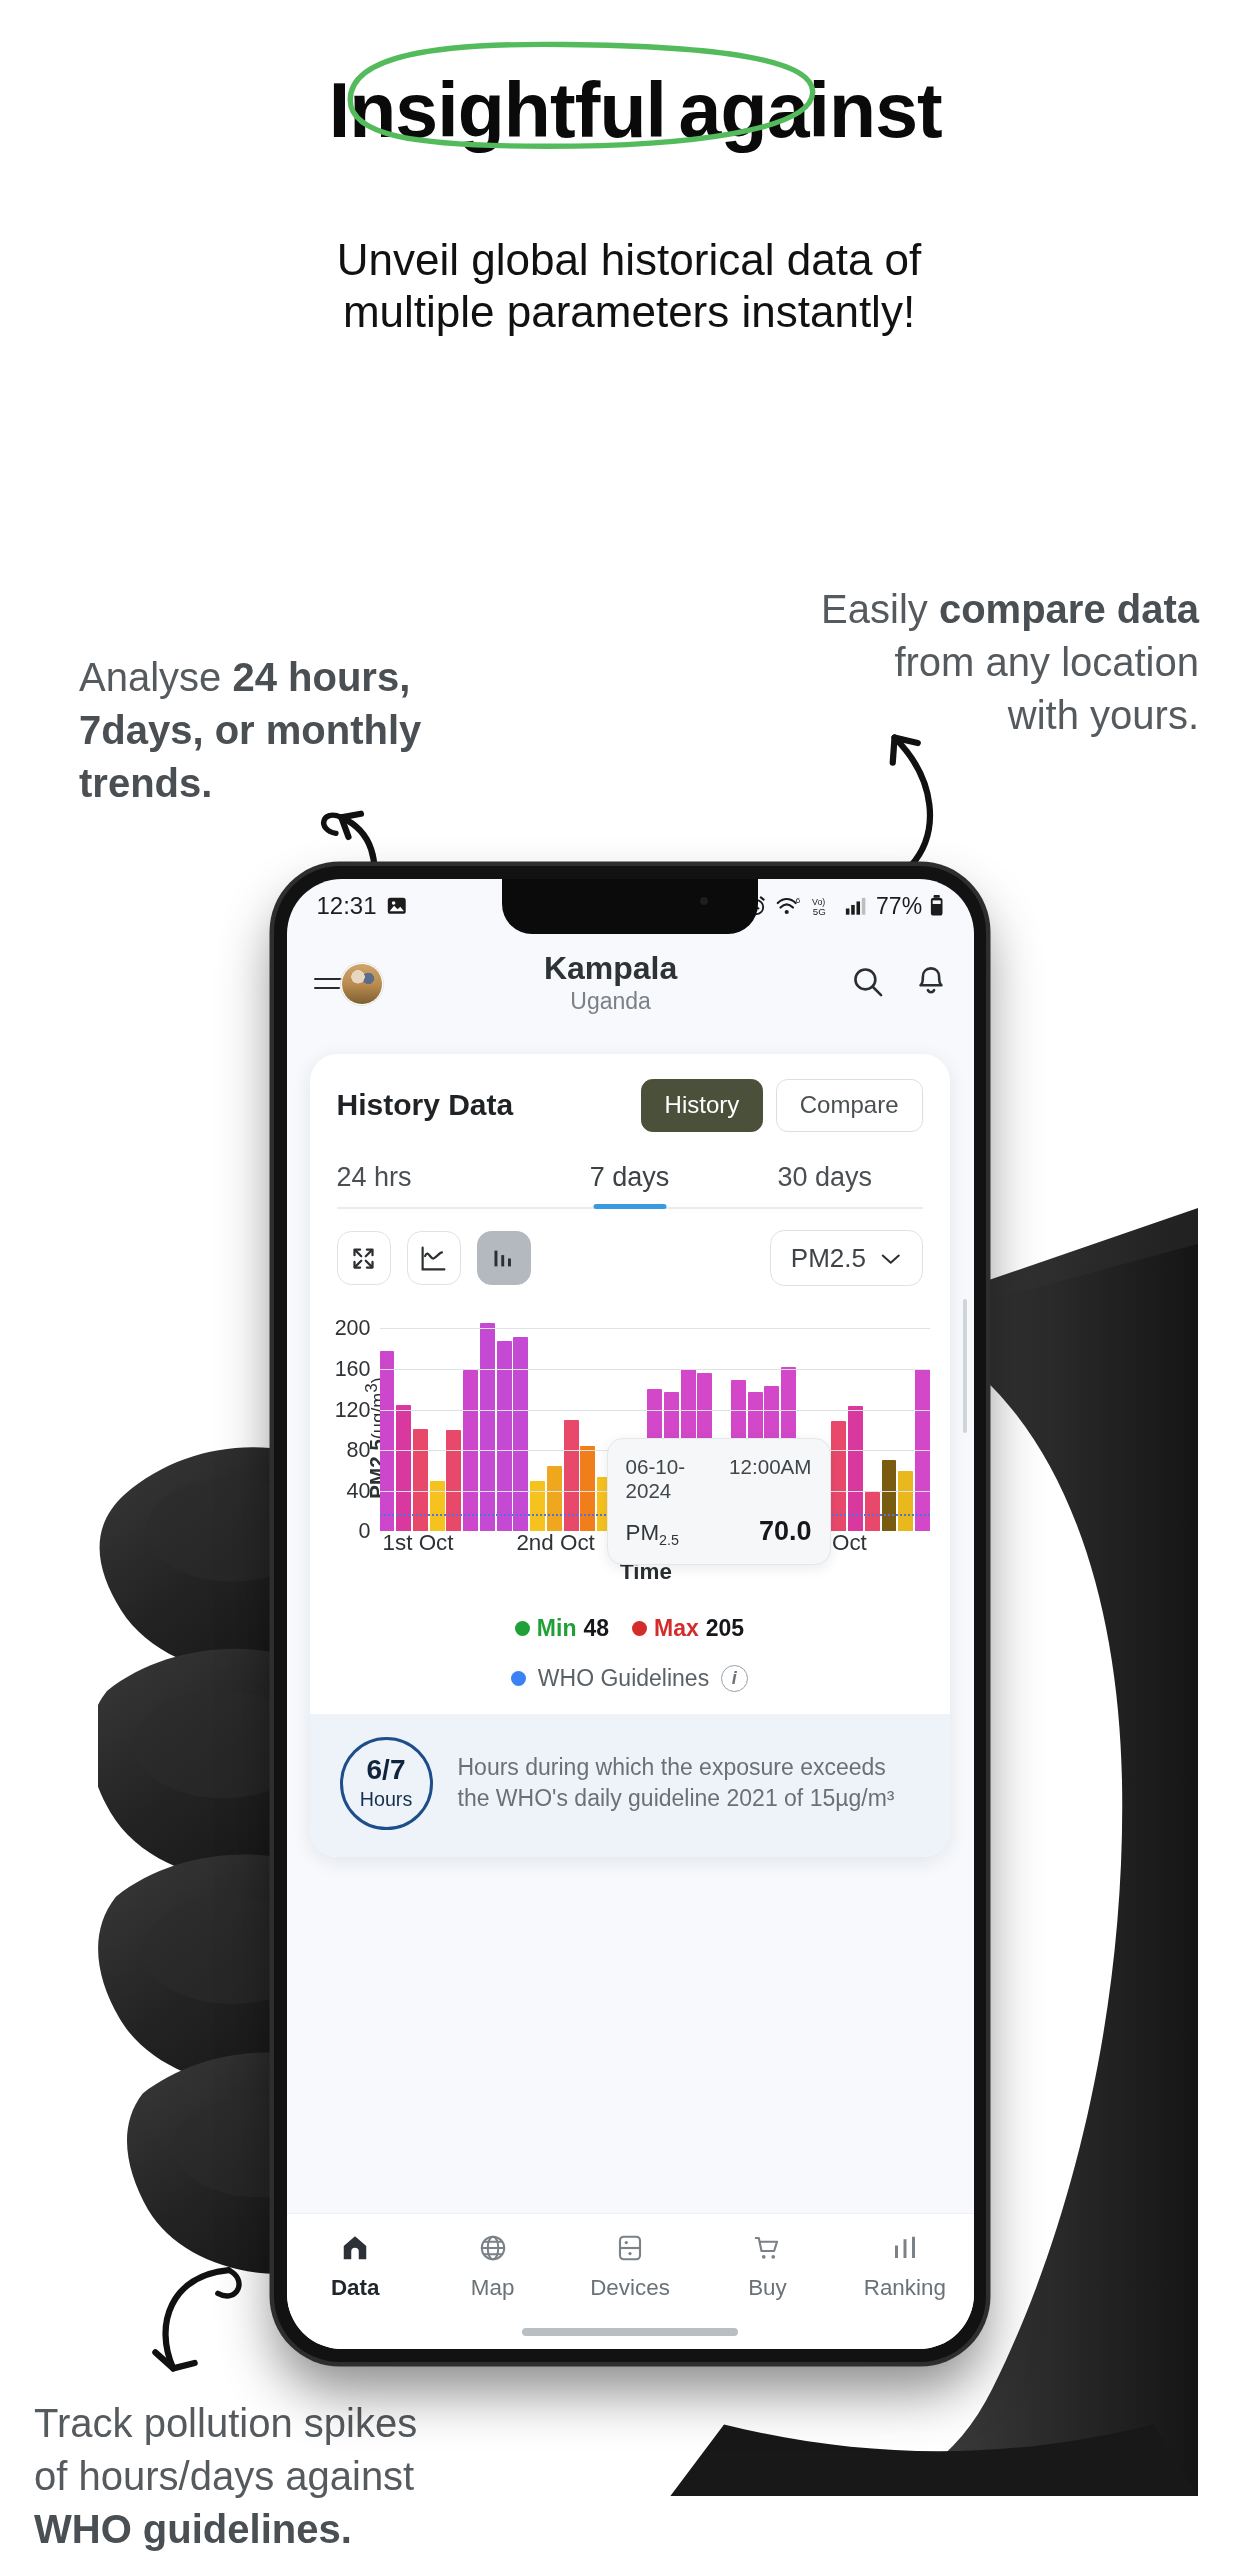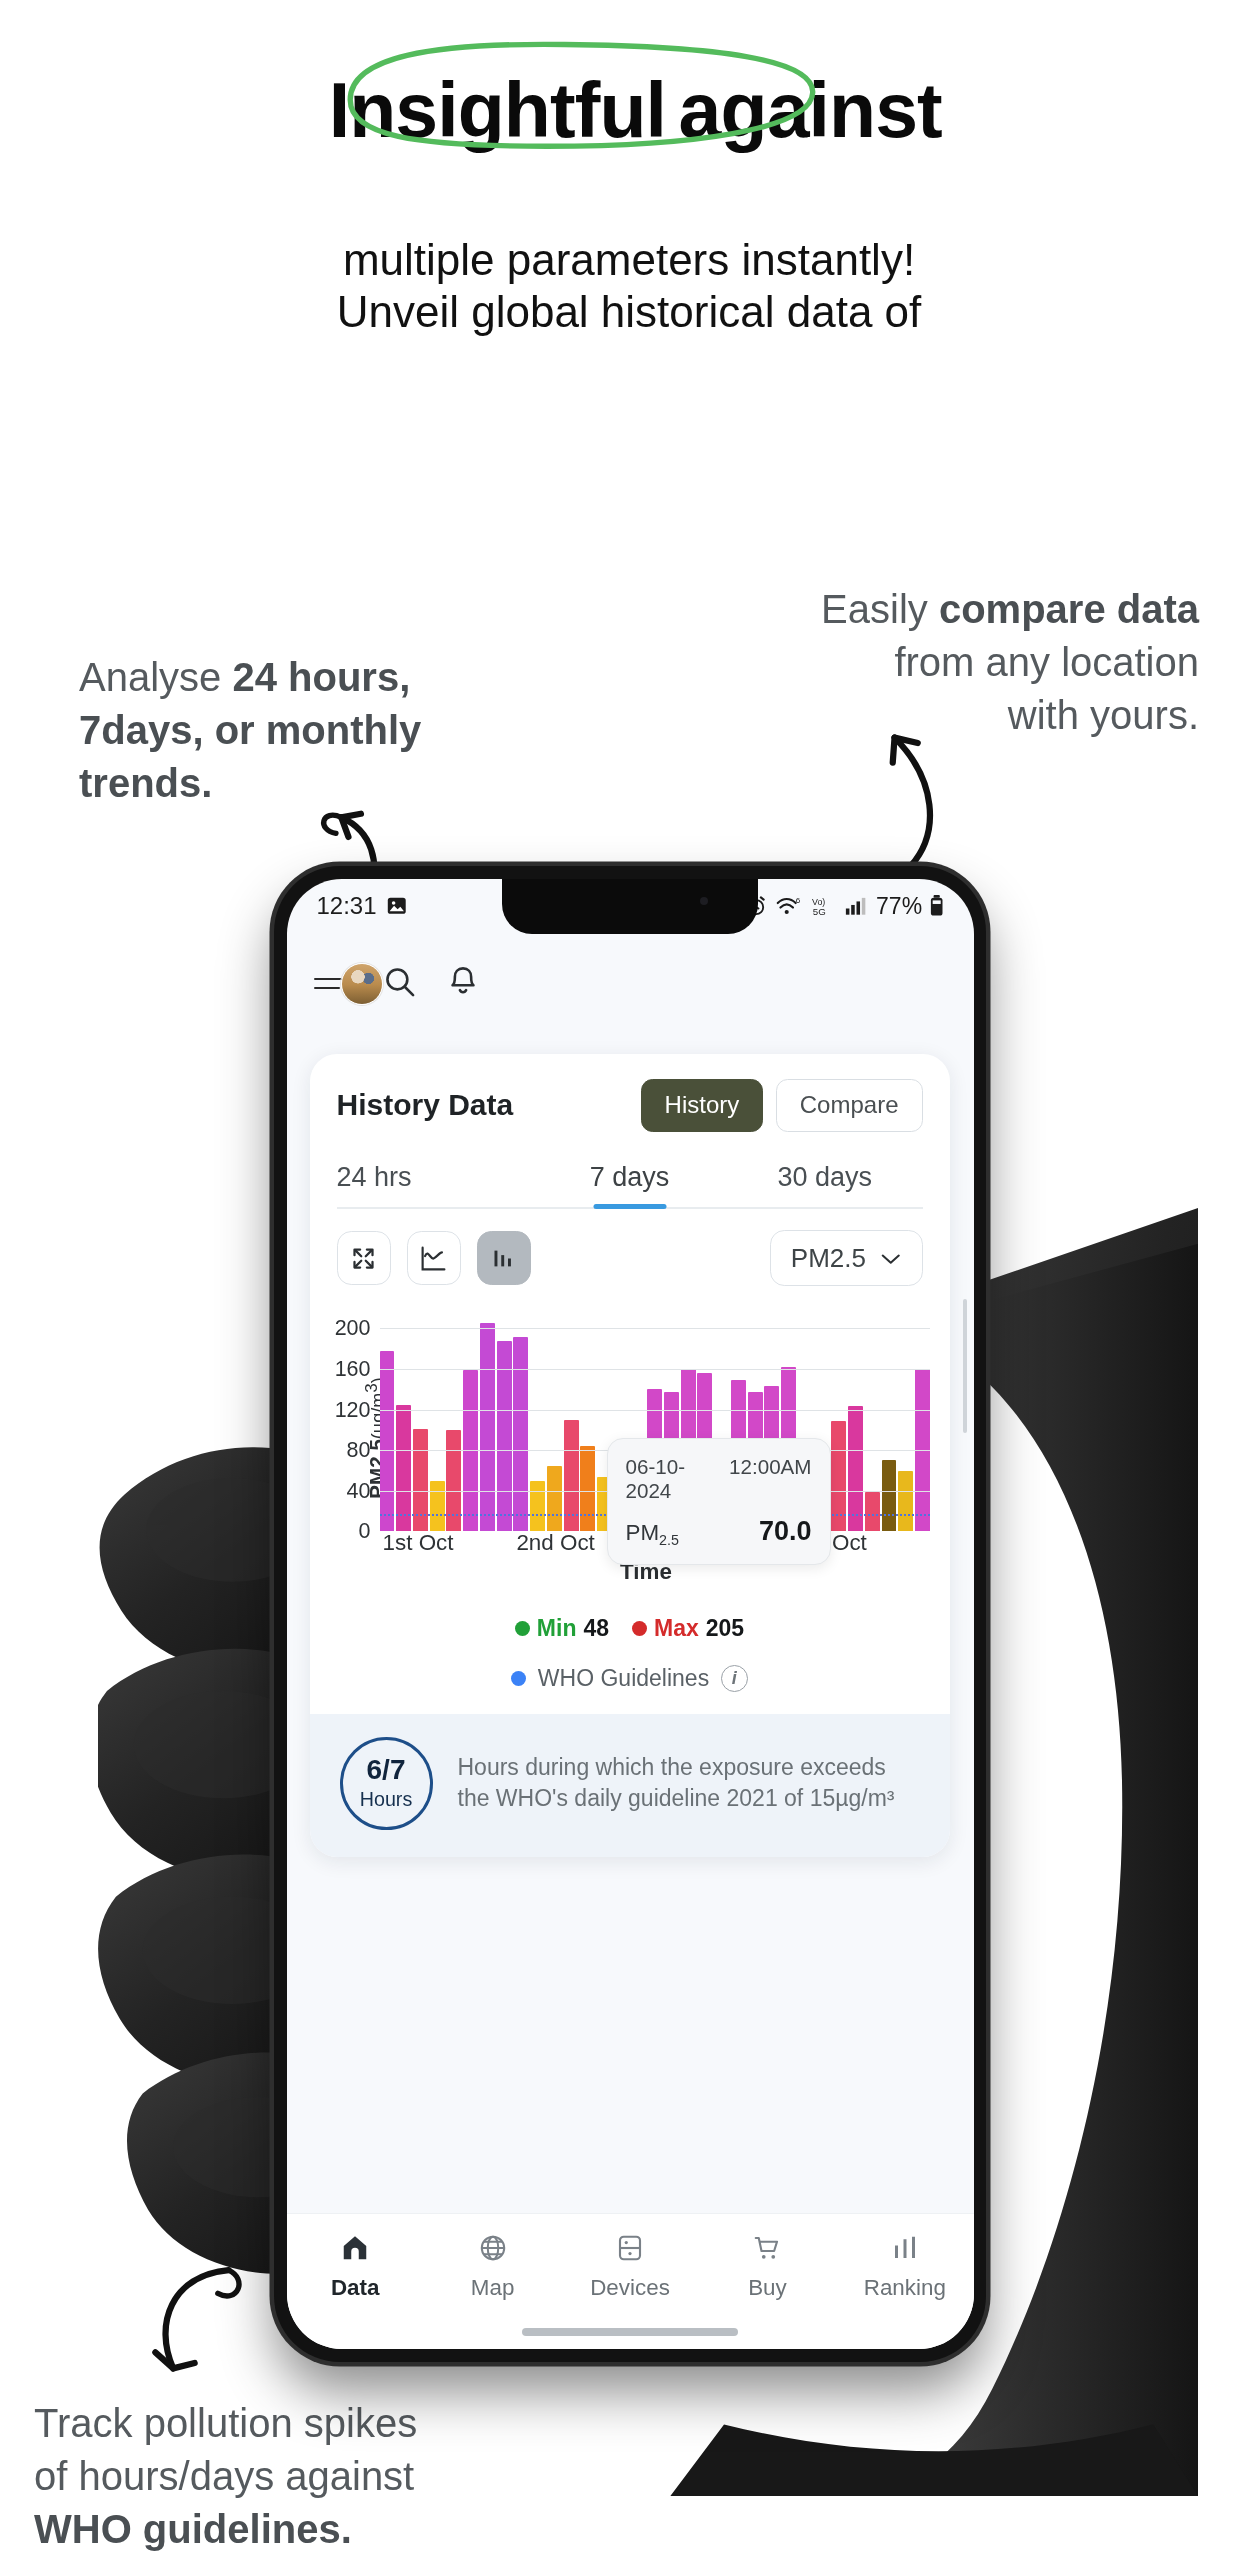--- a/index.html
+++ b/index.html
@@ -224,22 +224,22 @@
   <div class="headline">
     <span class="hl-circle-word">
       <svg class="hl-ellipse" viewBox="0 0 600 140">
         <path d="M60 76 C60 28 150 12 300 14 C470 16 580 30 578 68 C576 110 440 128 280 128 C130 128 60 116 60 76 Z" fill="none" stroke="#54bb5c" stroke-width="6" stroke-linecap="round"></path>
       </svg>
       <span>Insightful</span>
     </span><span>against</span>
   </div>
 </div>
 <div class="subhead">
+  <div>Unveil global historical data of</div>
   <div>multiple parameters instantly!</div>
-  <div>Unveil global historical data of</div>
 </div>
 
 <div class="anno" id="anno-left">
   Analyse <b>24 hours,<br>7days, or monthly<br>trends.</b>
 </div>
 <div class="anno" id="anno-right">
   Easily <b>compare data</b><br>from any location<br>with yours.
 </div>
 <div class="anno" id="anno-bottom">
   Track pollution spikes<br>of hours/days against<br><b>WHO guidelines.</b>
@@ -352,20 +352,24 @@
       </div>
     </div>
 
     <div class="appbar">
       <div class="appbar-left">
         <span class="hamburger">
             <i></i>
             <i></i>
           </span>
         <span class="avatar"></span>
+      </div>
+      <div class="appbar-title">
+        <div class="city">Kampala</div>
+        <div class="country">Uganda</div>
       </div>
       <div class="appbar-right">
         <span>
           <svg width="34" height="34" viewBox="0 0 26 26">
               <circle cx="11" cy="11" r="7.6" fill="none" stroke="#2b2f32" stroke-width="2"></circle>
               <path d="M16.6 16.6L23 23" stroke="#2b2f32" stroke-width="2" stroke-linecap="round"></path>
             </svg>
         </span>
         <span>
           <svg width="32" height="34" viewBox="0 0 24 26">

